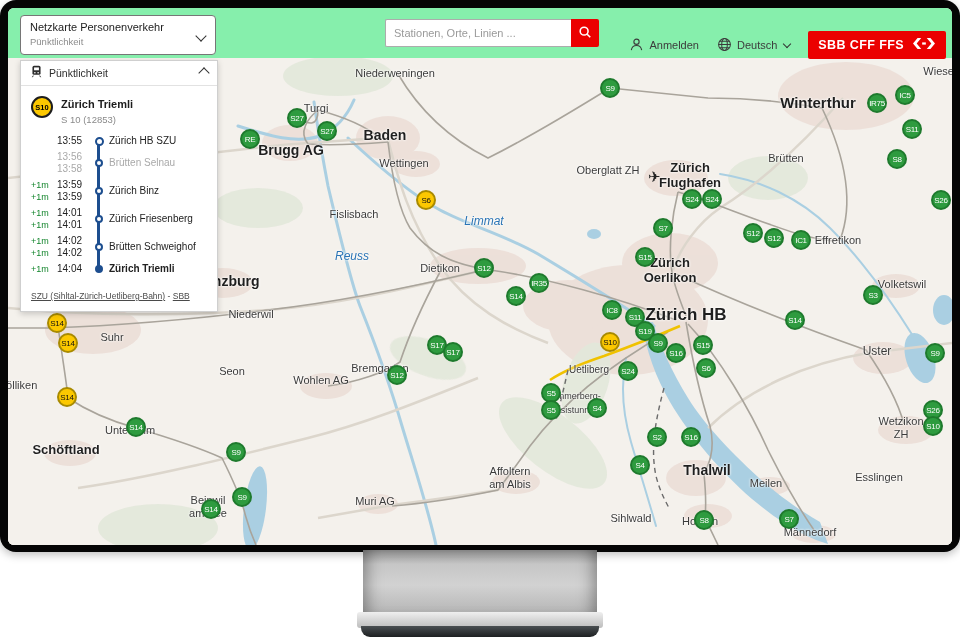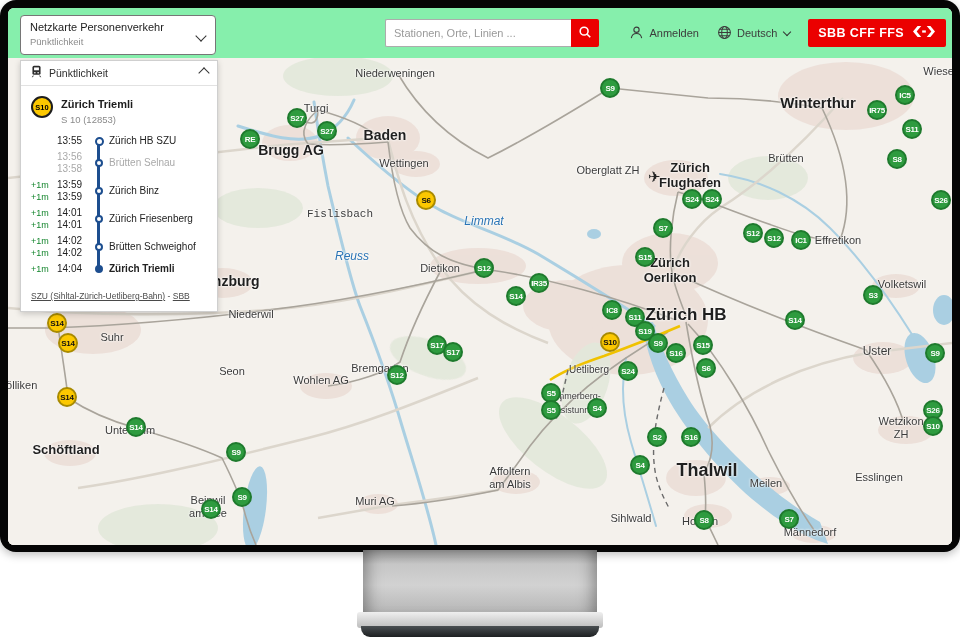--- a/index.html
+++ b/index.html
@@ -26,36 +26,36 @@
   .layer-dd .t2{font-size:9.5px;color:#8d8d8d;margin-top:3px;}
   .chev{width:7px;height:7px;border-right:1.6px solid #333;border-bottom:1.6px solid #333;display:inline-block;}
   .chev.down{transform:rotate(45deg);}
   .chev.up{transform:rotate(-135deg);}
   .layer-dd .chev{position:absolute;right:10px;top:16px;}
   .searchwrap{position:absolute;left:344px;top:11px;height:28px;display:flex;padding-left:33px;}
   .searchwrap input{width:186px;height:28px;border:1px solid #acacac;border-right:none;border-radius:2px 0 0 2px;
                     box-sizing:border-box;padding:0 8px;font-size:11px;font-family:"Liberation Sans",sans-serif;color:#333;outline:none;}
   .searchwrap input::placeholder{color:#9a9a9a;}
   .searchbtn{width:28px;height:28px;background:#eb0000;border:none;border-radius:0 2px 2px 0;display:flex;align-items:center;justify-content:center;cursor:pointer;}
-  .hdr-right{position:absolute;right:6px;top:0;height:50px;display:flex;align-items:center;gap:18px;}
+  .hdr-right{position:absolute;right:6px;top:12px;height:50px;display:flex;align-items:center;gap:18px;}
   .hdr-item{display:flex;align-items:center;gap:5px;font-size:11px;color:#3c3c3c;cursor:pointer;}
   .hdr-item .chev{width:5px;height:5px;margin-left:2px;margin-top:-2px;}
   .sbb-logo{height:28px;background:#eb0000;border-radius:2px;display:flex;align-items:center;gap:8px;padding:0 10px;
             color:#fff;font-weight:bold;font-size:12.5px;letter-spacing:.4px;cursor:pointer;}
 
   
   .map{position:absolute;left:0;top:50px;width:944px;height:487px;overflow:hidden;background:#f4f1ec;cursor:grab;}
   .map svg{position:absolute;left:0;top:0;}
   .maplayer{position:absolute;left:0;top:0;width:944px;height:487px;}
   .maplabel{position:absolute;transform:translate(-50%,-50%);font-size:11px;color:#3b3b3b;white-space:pre-line;
             text-align:center;line-height:1.15;text-shadow:0 0 2px #fff,0 0 3px #fff;pointer-events:none;}
   .maplabel.bold{font-weight:bold;color:#1f1f1f;}
   .maplabel.water{color:#2a74b5;font-style:italic;}
   .badge{position:absolute;width:20px;height:20px;border-radius:50%;transform:translate(-50%,-50%);
-         display:flex;align-items:center;justify-content:center;font-size:8px;font-weight:bold;letter-spacing:-.3px;
+         display:flex;align-items:center;justify-content:center;font-size:8px;font-weight:normal;letter-spacing:-.3px;
          box-sizing:border-box;cursor:pointer;}
   .badge.green{background:#2e9b3f;border:2px solid #1e7a2d;color:#fff;}
   .badge.yellow{background:#fcc800;border:2px solid #a88a00;color:#111;}
 
   
   .panel{position:absolute;left:12px;top:52px;width:196px;background:#fff;border:1px solid #cfcfcf;z-index:5;
          box-shadow:0 2px 6px rgba(0,0,0,.18);}
   .panel-h{display:flex;align-items:center;gap:6px;height:24px;padding:0 9px;border-bottom:1px solid #e2e2e2;cursor:pointer;}
   .panel-h .ttl{font-size:10.5px;color:#2d2d2d;flex:1;}
   .train-head{display:flex;gap:8px;padding:10px 10px 2px;align-items:flex-start;}
@@ -177,21 +177,21 @@
           <div class="maplabel" style="left: 396px; top: 105px;">Wettingen</div>
           <div class="maplabel" style="left: 600px; top: 112px;">Oberglatt ZH</div>
           <div class="maplabel bold" style="left: 682px; top: 118px; font-size: 13px;">Zürich
 Flughafen</div>
           <div class="maplabel bold" style="left: 810px; top: 45px; font-size: 15px;">Winterthur</div>
           <div class="maplabel" style="left: 952px; top: 13px;">Wiesendangen</div>
           <div class="maplabel" style="left: 778px; top: 100px;">Brütten</div>
           <div class="maplabel" style="left: 830px; top: 182px;">Effretikon</div>
           <div class="maplabel" style="left: 894px; top: 226px;">Volketswil</div>
           <div class="maplabel" style="left: 869px; top: 294px; font-size: 12px;">Uster</div>
-          <div class="maplabel" style="left: 332px; top: 156px; font-family: Liberation Mono, monospace;">Fislisbach</div>
+          <div class="maplabel" style="left: 346px; top: 156px;">Fislisbach</div>
           <div class="maplabel water" style="left: 476px; top: 164px; font-size: 12px;">Limmat</div>
           <div class="maplabel water" style="left: 344px; top: 199px; font-size: 12px;">Reuss</div>
           <div class="maplabel" style="left: 432px; top: 210px;">Dietikon</div>
           <div class="maplabel bold" style="left: 662px; top: 213px; font-size: 13px;">Zürich
 Oerlikon</div>
           <div class="maplabel bold" style="left: 678px; top: 257px; font-size: 17px;">Zürich HB</div>
           <div class="maplabel" style="left: 243px; top: 256px;">Niederwil</div>
           <div class="maplabel bold" style="left: 220px; top: 223px; font-size: 14px;">Lenzburg</div>
           <div class="maplabel" style="left: 104px; top: 279px;">Suhr</div>
           <div class="maplabel" style="left: 10px; top: 327px;">Kölliken</div>
@@ -202,33 +202,33 @@
           <div class="maplabel" style="left: 567px; top: 338px; font-size: 9px;">Zimmerberg-</div>
           <div class="maplabel" style="left: 565px; top: 352px; font-size: 9px;">Basistunnel</div>
           <div class="maplabel" style="left: 502px; top: 420px;">Affoltern
 am Albis</div>
           <div class="maplabel" style="left: 367px; top: 443px;">Muri AG</div>
           <div class="maplabel bold" style="left: 58px; top: 392px; font-size: 13px;">Schöftland</div>
           <div class="maplabel" style="left: 122px; top: 372px;">Unterkulm</div>
           <div class="maplabel" style="left: 200px; top: 449px;">Beinwil
 am See</div>
           <div class="maplabel" style="left: 623px; top: 460px;">Sihlwald</div>
-          <div class="maplabel bold" style="left: 699px; top: 412px; font-size: 18px;">Thalwil</div>
+          <div class="maplabel bold" style="left: 699px; top: 412px; font-size: 14px;">Thalwil</div>
           <div class="maplabel" style="left: 758px; top: 425px;">Meilen</div>
           <div class="maplabel" style="left: 802px; top: 474px;">Männedorf</div>
           <div class="maplabel" style="left: 871px; top: 419px;">Esslingen</div>
           <div class="maplabel" style="left: 893px; top: 370px;">Wetzikon ZH</div>
           <div class="maplabel" style="left: 692px; top: 463px;">Horgen</div>
         </div>
       <div class="maplayer">
           <div class="badge green" style="left: 602px; top: 30px;">S9</div>
           <div class="badge green" style="left: 289px; top: 60px;">S27</div>
           <div class="badge green" style="left: 319px; top: 73px;">S27</div>
           <div class="badge green" style="left: 242px; top: 81px;">RE</div>
-          <div class="badge green" style="left: 869px; top: 52px;">IR75</div>
+          <div class="badge green" style="left: 869px; top: 45px;">IR75</div>
           <div class="badge green" style="left: 897px; top: 37px;">IC5</div>
           <div class="badge green" style="left: 904px; top: 71px;">S11</div>
           <div class="badge green" style="left: 889px; top: 101px;">S8</div>
           <div class="badge green" style="left: 933px; top: 142px;">S26</div>
           <div class="badge yellow" style="left: 418px; top: 142px;">S6</div>
           <div class="badge green" style="left: 684px; top: 141px;">S24</div>
           <div class="badge green" style="left: 704px; top: 141px;">S24</div>
           <div class="badge green" style="left: 655px; top: 170px;">S7</div>
           <div class="badge green" style="left: 745px; top: 175px;">S12</div>
           <div class="badge green" style="left: 766px; top: 180px;">S12</div>

